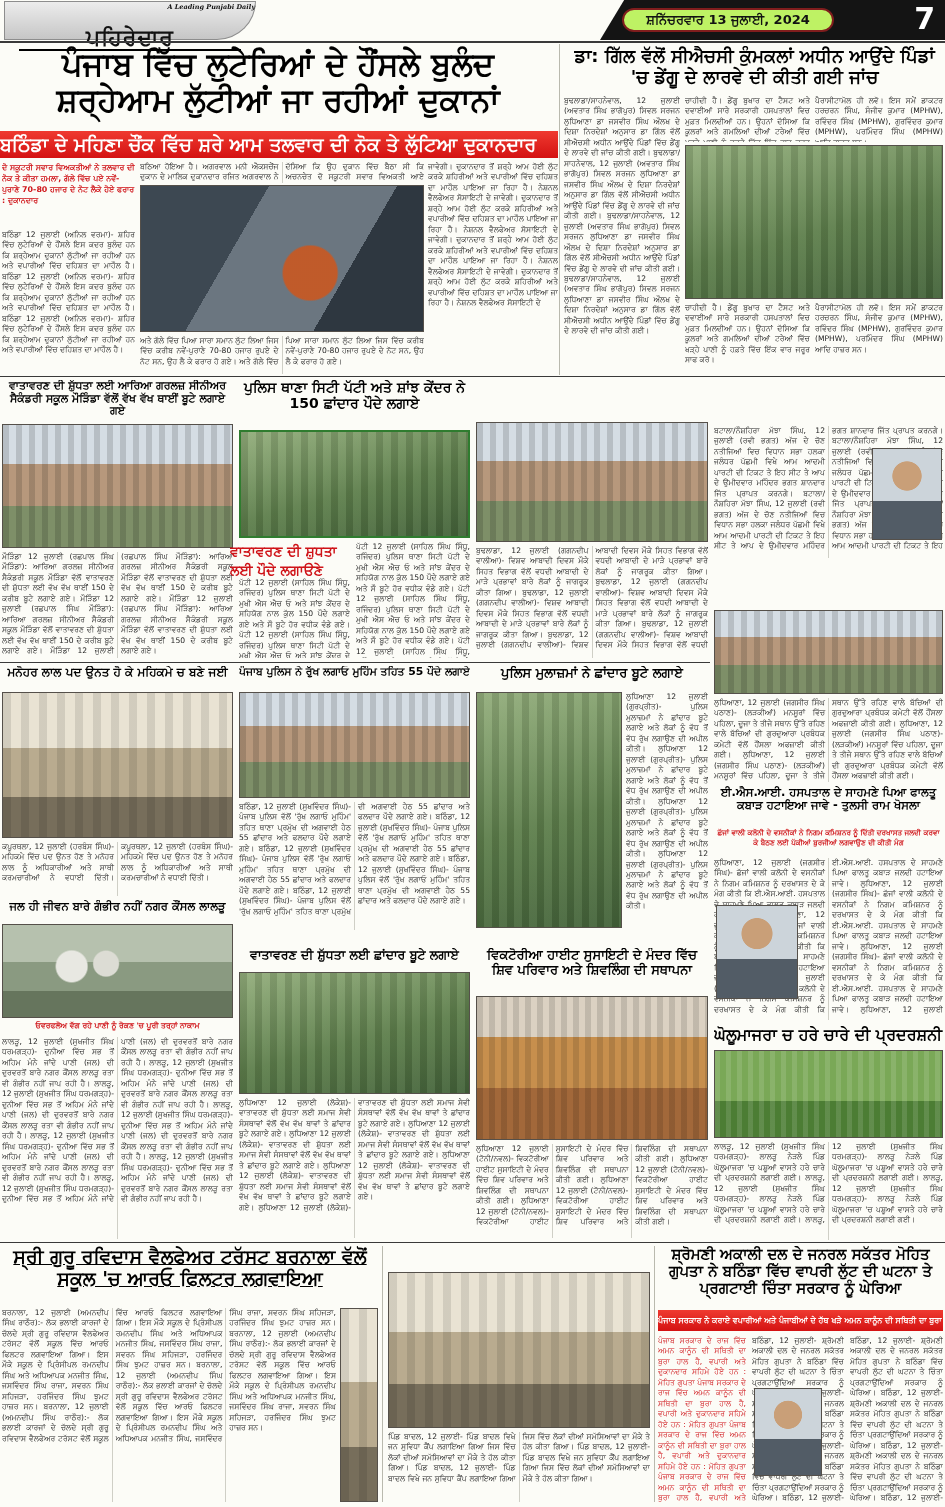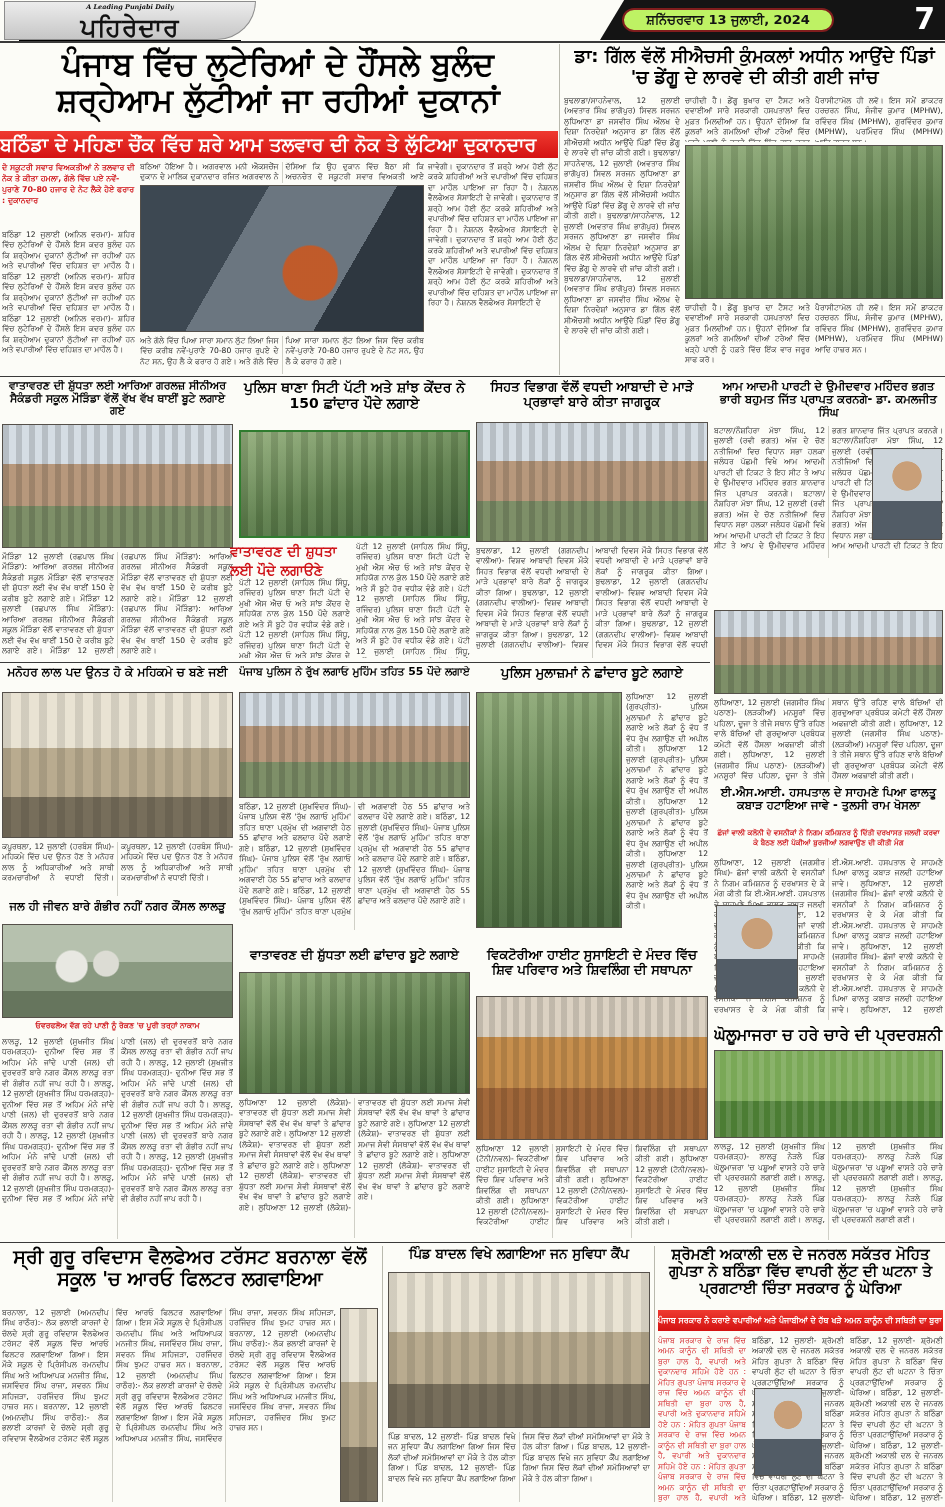--- a/index.html
+++ b/index.html
@@ -36,22 +36,22 @@
   .mast-logo{background:linear-gradient(#ececec,#c6c6c6);border:1px solid #8d8d8d;border-radius:0 0 46px 0;}
   .blackbar{background:#141414;clip-path:polygon(7% 0,100% 0,100% 100%,0 100%);}
   .datepill{background:#bef264;border:2px solid #7f1d1d;border-radius:13px;display:flex;align-items:center;justify-content:center;}
 </style>
 </head>
 <body>
 
 <div class="page">
 
   <div class="abs mast-logo" style="left:4px;top:1px;width:252px;height:39px;">
-    <div style="font-family:'DejaVu Serif',serif;font-size:6.5px;font-style:italic;font-weight:bold;text-align:center;margin-top:1px;">A Leading Punjabi Daily</div>
-    <div style="font-size:25px;font-weight:bold;text-align:center;line-height:1;letter-spacing:1px;border-bottom:2px solid #000;margin:4px 14px;">ਪਹਿਰੇਦਾਰ</div>
+    <div style="font-family:'DejaVu Serif',serif;font-size:6.5px;font-style:italic;font-weight:bold;text-align:right;margin-top:1px;">A Leading Punjabi Daily</div>
+    <div style="font-size:22px;font-weight:bold;text-align:center;line-height:1;letter-spacing:1px;border-bottom:2px solid #000;margin:16px 14px;">ਪਹਿਰੇਦਾਰ</div>
   </div>
   <div class="abs blackbar" style="left:600px;top:0;width:345px;height:40px;"></div>
   <div class="abs datepill" style="left:622px;top:8px;width:212px;height:24px;font-size:13px;font-weight:bold;">ਸ਼ਨਿੱਚਰਵਾਰ 13 ਜੁਲਾਈ, 2024</div>
   <div class="abs" style="right:10px;top:1px;font-size:30px;font-weight:bold;color:#fff;">7</div>
   <div class="abs hline" style="left:0;top:41px;width:945px;height:2px;"></div>
 
   <div class="abs hl" style="left:0;top:46px;width:556px;height:84px;font-size:32px;">ਪੰਜਾਬ ਵਿੱਚ ਲੁਟੇਰਿਆਂ ਦੇ ਹੌਂਸਲੇ ਬੁਲੰਦ ਸ਼ਰ੍ਹੇਆਮ ਲੁੱਟੀਆਂ ਜਾ ਰਹੀਆਂ ਦੁਕਾਨਾਂ</div>
   <div class="abs banner" style="left:0;top:131px;width:558px;height:27px;font-size:19px;line-height:27px;">ਬਠਿੰਡਾ ਦੇ ਮਹਿਣਾ ਚੌਂਕ ਵਿੱਚ ਸ਼ਰੇ ਆਮ ਤਲਵਾਰ ਦੀ ਨੋਕ ਤੇ ਲੁੱਟਿਆ ਦੁਕਾਨਦਾਰ</div>
   <div class="abs vline" style="left:559px;top:44px;height:331px;"></div>
 
@@ -75,25 +75,23 @@
   <div class="abs hl" style="left:2px;top:380px;width:231px;height:42px;font-size:11px;">ਵਾਤਾਵਰਣ ਦੀ ਸ਼ੁੱਧਤਾ ਲਈ ਆਰਿਆ ਗਰਲਜ਼ ਸੀਨੀਅਰ ਸੈਕੰਡਰੀ ਸਕੂਲ ਮੌੜਿੰਡਾ ਵੱਲੋਂ ਵੱਖ ਵੱਖ ਥਾਈਂ ਬੂਟੇ ਲਗਾਏ ਗਏ</div>
   <div class="abs ph ph-crowd" style="left:2px;top:424px;width:231px;height:124px;"></div>
   <div class="abs body c2" style="left:2px;top:552px;width:231px;height:106px;">ਮੌੜਿੰਡਾ 12 ਜੁਲਾਈ (ਰਛਪਾਲ ਸਿੰਘ ਮੌੜਿੰਡਾ): ਆਰਿਆ ਗਰਲਜ਼ ਸੀਨੀਅਰ ਸੈਕੰਡਰੀ ਸਕੂਲ ਮੌੜਿੰਡਾ ਵੱਲੋਂ ਵਾਤਾਵਰਣ ਦੀ ਸ਼ੁੱਧਤਾ ਲਈ ਵੱਖ ਵੱਖ ਥਾਈਂ 150 ਦੇ ਕਰੀਬ ਬੂਟੇ ਲਗਾਏ ਗਏ। ਮੌੜਿੰਡਾ 12 ਜੁਲਾਈ (ਰਛਪਾਲ ਸਿੰਘ ਮੌੜਿੰਡਾ): ਆਰਿਆ ਗਰਲਜ਼ ਸੀਨੀਅਰ ਸੈਕੰਡਰੀ ਸਕੂਲ ਮੌੜਿੰਡਾ ਵੱਲੋਂ ਵਾਤਾਵਰਣ ਦੀ ਸ਼ੁੱਧਤਾ ਲਈ ਵੱਖ ਵੱਖ ਥਾਈਂ 150 ਦੇ ਕਰੀਬ ਬੂਟੇ ਲਗਾਏ ਗਏ। ਮੌੜਿੰਡਾ 12 ਜੁਲਾਈ (ਰਛਪਾਲ ਸਿੰਘ ਮੌੜਿੰਡਾ): ਆਰਿਆ ਗਰਲਜ਼ ਸੀਨੀਅਰ ਸੈਕੰਡਰੀ ਸਕੂਲ ਮੌੜਿੰਡਾ ਵੱਲੋਂ ਵਾਤਾਵਰਣ ਦੀ ਸ਼ੁੱਧਤਾ ਲਈ ਵੱਖ ਵੱਖ ਥਾਈਂ 150 ਦੇ ਕਰੀਬ ਬੂਟੇ ਲਗਾਏ ਗਏ। ਮੌੜਿੰਡਾ 12 ਜੁਲਾਈ (ਰਛਪਾਲ ਸਿੰਘ ਮੌੜਿੰਡਾ): ਆਰਿਆ ਗਰਲਜ਼ ਸੀਨੀਅਰ ਸੈਕੰਡਰੀ ਸਕੂਲ ਮੌੜਿੰਡਾ ਵੱਲੋਂ ਵਾਤਾਵਰਣ ਦੀ ਸ਼ੁੱਧਤਾ ਲਈ ਵੱਖ ਵੱਖ ਥਾਈਂ 150 ਦੇ ਕਰੀਬ ਬੂਟੇ ਲਗਾਏ ਗਏ।</div>
 
   <div class="abs hl" style="left:239px;top:380px;width:231px;height:46px;font-size:14px;">ਪੁਲਿਸ ਥਾਣਾ ਸਿਟੀ ਪੱਟੀ ਅਤੇ ਸ਼ਾਂਝ ਕੇਂਦਰ ਨੇ 150 ਛਾਂਦਾਰ ਪੌਦੇ ਲਗਾਏ</div>
   <div class="abs ph ph-green" style="left:239px;top:430px;width:231px;height:108px;border:2px solid #2f7c2f;"></div>
   <div class="abs body redtxt" style="left:230px;top:542px;width:111px;height:34px;font-size:14px;text-align:left;">ਵਾਤਾਵਰਣ ਦੀ ਸ਼ੁਧਤਾ ਲਈ ਪੌਦੇ ਲਗਾਉਣੇ ਜਰੂਰੀ : ਐਸ ਐਚ ਓ</div>
   <div class="abs body" style="left:239px;top:578px;width:111px;height:80px;">ਪੱਟੀ 12 ਜੁਲਾਈ (ਸਾਹਿਲ ਸਿੰਘ ਸਿੰਧੂ, ਰਜਿੰਦਰ) ਪੁਲਿਸ ਥਾਣਾ ਸਿਟੀ ਪੱਟੀ ਦੇ ਮੁਖੀ ਐਸ ਐਚ ਓ ਅਤੇ ਸਾਂਝ ਕੇਂਦਰ ਦੇ ਸਹਿਯੋਗ ਨਾਲ ਕੁੱਲ 150 ਪੌਦੇ ਲਗਾਏ ਗਏ ਅਤੇ ਸੌ ਬੂਟੇ ਹੋਰ ਵਧੀਕ ਵੰਡੇ ਗਏ। ਪੱਟੀ 12 ਜੁਲਾਈ (ਸਾਹਿਲ ਸਿੰਘ ਸਿੰਧੂ, ਰਜਿੰਦਰ) ਪੁਲਿਸ ਥਾਣਾ ਸਿਟੀ ਪੱਟੀ ਦੇ ਮੁਖੀ ਐਸ ਐਚ ਓ ਅਤੇ ਸਾਂਝ ਕੇਂਦਰ ਦੇ ਸਹਿਯੋਗ ਨਾਲ ਕੁੱਲ 150 ਪੌਦੇ ਲਗਾਏ ਗਏ ਅਤੇ ਸੌ ਬੂਟੇ ਹੋਰ ਵਧੀਕ ਵੰਡੇ ਗਏ।</div>
   <div class="abs body" style="left:356px;top:542px;width:114px;height:116px;">ਪੱਟੀ 12 ਜੁਲਾਈ (ਸਾਹਿਲ ਸਿੰਘ ਸਿੰਧੂ, ਰਜਿੰਦਰ) ਪੁਲਿਸ ਥਾਣਾ ਸਿਟੀ ਪੱਟੀ ਦੇ ਮੁਖੀ ਐਸ ਐਚ ਓ ਅਤੇ ਸਾਂਝ ਕੇਂਦਰ ਦੇ ਸਹਿਯੋਗ ਨਾਲ ਕੁੱਲ 150 ਪੌਦੇ ਲਗਾਏ ਗਏ ਅਤੇ ਸੌ ਬੂਟੇ ਹੋਰ ਵਧੀਕ ਵੰਡੇ ਗਏ। ਪੱਟੀ 12 ਜੁਲਾਈ (ਸਾਹਿਲ ਸਿੰਘ ਸਿੰਧੂ, ਰਜਿੰਦਰ) ਪੁਲਿਸ ਥਾਣਾ ਸਿਟੀ ਪੱਟੀ ਦੇ ਮੁਖੀ ਐਸ ਐਚ ਓ ਅਤੇ ਸਾਂਝ ਕੇਂਦਰ ਦੇ ਸਹਿਯੋਗ ਨਾਲ ਕੁੱਲ 150 ਪੌਦੇ ਲਗਾਏ ਗਏ ਅਤੇ ਸੌ ਬੂਟੇ ਹੋਰ ਵਧੀਕ ਵੰਡੇ ਗਏ। ਪੱਟੀ 12 ਜੁਲਾਈ (ਸਾਹਿਲ ਸਿੰਘ ਸਿੰਧੂ, ਰਜਿੰਦਰ) ਪੁਲਿਸ ਥਾਣਾ ਸਿਟੀ ਪੱਟੀ ਦੇ ਮੁਖੀ ਐਸ ਐਚ ਓ ਅਤੇ ਸਾਂਝ ਕੇਂਦਰ ਦੇ ਸਹਿਯੋਗ ਨਾਲ ਕੁੱਲ 150 ਪੌਦੇ ਲਗਾਏ ਗਏ ਅਤੇ ਸੌ ਬੂਟੇ ਹੋਰ ਵਧੀਕ ਵੰਡੇ ਗਏ।</div>
 
-  <div class="abs hl" style="left:476px;top:380px;width:232px;height:40px;font-size:13px;">ਸਿਹਤ ਵਿਭਾਗ ਵੱਲੋਂ ਵਧਦੀ ਆਬਾਦੀ ਦੇ ਮਾੜੇ ਪ੍ਰਭਾਵਾਂ ਬਾਰੇ ਕੀਤਾ ਜਾਗਰੂਕ</div>
   <div class="abs ph ph-crowd" style="left:476px;top:422px;width:232px;height:120px;"></div>
   <div class="abs body c2" style="left:476px;top:546px;width:232px;height:112px;">ਬੁਢਲਾਡਾ, 12 ਜੁਲਾਈ (ਗਗਨਦੀਪ ਵਾਲੀਆ)- ਵਿਸ਼ਵ ਆਬਾਦੀ ਦਿਵਸ ਮੌਕੇ ਸਿਹਤ ਵਿਭਾਗ ਵੱਲੋਂ ਵਧਦੀ ਆਬਾਦੀ ਦੇ ਮਾੜੇ ਪ੍ਰਭਾਵਾਂ ਬਾਰੇ ਲੋਕਾਂ ਨੂੰ ਜਾਗਰੂਕ ਕੀਤਾ ਗਿਆ। ਬੁਢਲਾਡਾ, 12 ਜੁਲਾਈ (ਗਗਨਦੀਪ ਵਾਲੀਆ)- ਵਿਸ਼ਵ ਆਬਾਦੀ ਦਿਵਸ ਮੌਕੇ ਸਿਹਤ ਵਿਭਾਗ ਵੱਲੋਂ ਵਧਦੀ ਆਬਾਦੀ ਦੇ ਮਾੜੇ ਪ੍ਰਭਾਵਾਂ ਬਾਰੇ ਲੋਕਾਂ ਨੂੰ ਜਾਗਰੂਕ ਕੀਤਾ ਗਿਆ। ਬੁਢਲਾਡਾ, 12 ਜੁਲਾਈ (ਗਗਨਦੀਪ ਵਾਲੀਆ)- ਵਿਸ਼ਵ ਆਬਾਦੀ ਦਿਵਸ ਮੌਕੇ ਸਿਹਤ ਵਿਭਾਗ ਵੱਲੋਂ ਵਧਦੀ ਆਬਾਦੀ ਦੇ ਮਾੜੇ ਪ੍ਰਭਾਵਾਂ ਬਾਰੇ ਲੋਕਾਂ ਨੂੰ ਜਾਗਰੂਕ ਕੀਤਾ ਗਿਆ। ਬੁਢਲਾਡਾ, 12 ਜੁਲਾਈ (ਗਗਨਦੀਪ ਵਾਲੀਆ)- ਵਿਸ਼ਵ ਆਬਾਦੀ ਦਿਵਸ ਮੌਕੇ ਸਿਹਤ ਵਿਭਾਗ ਵੱਲੋਂ ਵਧਦੀ ਆਬਾਦੀ ਦੇ ਮਾੜੇ ਪ੍ਰਭਾਵਾਂ ਬਾਰੇ ਲੋਕਾਂ ਨੂੰ ਜਾਗਰੂਕ ਕੀਤਾ ਗਿਆ। ਬੁਢਲਾਡਾ, 12 ਜੁਲਾਈ (ਗਗਨਦੀਪ ਵਾਲੀਆ)- ਵਿਸ਼ਵ ਆਬਾਦੀ ਦਿਵਸ ਮੌਕੇ ਸਿਹਤ ਵਿਭਾਗ ਵੱਲੋਂ ਵਧਦੀ ਆਬਾਦੀ ਦੇ ਮਾੜੇ ਪ੍ਰਭਾਵਾਂ ਬਾਰੇ ਲੋਕਾਂ ਨੂੰ ਜਾਗਰੂਕ ਕੀਤਾ ਗਿਆ।</div>
 
-  <div class="abs hl" style="left:714px;top:380px;width:229px;height:42px;font-size:11.5px;">ਆਮ ਆਦਮੀ ਪਾਰਟੀ ਦੇ ਉਮੀਦਵਾਰ ਮਹਿੰਦਰ ਭਗਤ ਭਾਰੀ ਬਹੁਮਤ ਜਿੱਤ ਪ੍ਰਾਪਤ ਕਰਨਗੇ- ਡਾ. ਕਮਲਜੀਤ ਸਿੰਘ</div>
   <div class="abs body c2" style="left:714px;top:426px;width:229px;height:132px;">ਬਟਾਲਾ/ਨੌਸ਼ਹਿਰਾ ਮੱਝਾ ਸਿੰਘ, 12 ਜੁਲਾਈ (ਰਵੀ ਭਗਤ) ਅੱਜ ਦੇ ਚੋਣ ਨਤੀਜਿਆਂ ਵਿਚ ਵਿਧਾਨ ਸਭਾ ਹਲਕਾ ਜਲੰਧਰ ਪੱਛਮੀ ਵਿਖੇ ਆਮ ਆਦਮੀ ਪਾਰਟੀ ਦੀ ਟਿਕਟ ਤੇ ਇਹ ਸੀਟ ਤੇ ਆਪ ਦੇ ਉਮੀਦਵਾਰ ਮਹਿੰਦਰ ਭਗਤ ਸ਼ਾਨਦਾਰ ਜਿੱਤ ਪ੍ਰਾਪਤ ਕਰਨਗੇ। ਬਟਾਲਾ/ਨੌਸ਼ਹਿਰਾ ਮੱਝਾ ਸਿੰਘ, 12 ਜੁਲਾਈ (ਰਵੀ ਭਗਤ) ਅੱਜ ਦੇ ਚੋਣ ਨਤੀਜਿਆਂ ਵਿਚ ਵਿਧਾਨ ਸਭਾ ਹਲਕਾ ਜਲੰਧਰ ਪੱਛਮੀ ਵਿਖੇ ਆਮ ਆਦਮੀ ਪਾਰਟੀ ਦੀ ਟਿਕਟ ਤੇ ਇਹ ਸੀਟ ਤੇ ਆਪ ਦੇ ਉਮੀਦਵਾਰ ਮਹਿੰਦਰ ਭਗਤ ਸ਼ਾਨਦਾਰ ਜਿੱਤ ਪ੍ਰਾਪਤ ਕਰਨਗੇ। ਬਟਾਲਾ/ਨੌਸ਼ਹਿਰਾ ਮੱਝਾ ਸਿੰਘ, 12 ਜੁਲਾਈ (ਰਵੀ ਭਗਤ) ਅੱਜ ਦੇ ਚੋਣ ਨਤੀਜਿਆਂ ਵਿਚ ਵਿਧਾਨ ਸਭਾ ਹਲਕਾ ਜਲੰਧਰ ਪੱਛਮੀ ਵਿਖੇ ਆਮ ਆਦਮੀ ਪਾਰਟੀ ਦੀ ਟਿਕਟ ਤੇ ਇਹ ਸੀਟ ਤੇ ਆਪ ਦੇ ਉਮੀਦਵਾਰ ਮਹਿੰਦਰ ਭਗਤ ਸ਼ਾਨਦਾਰ ਜਿੱਤ ਪ੍ਰਾਪਤ ਕਰਨਗੇ। ਬਟਾਲਾ/ਨੌਸ਼ਹਿਰਾ ਮੱਝਾ ਸਿੰਘ, 12 ਜੁਲਾਈ (ਰਵੀ ਭਗਤ) ਅੱਜ ਦੇ ਚੋਣ ਨਤੀਜਿਆਂ ਵਿਚ ਵਿਧਾਨ ਸਭਾ ਹਲਕਾ ਜਲੰਧਰ ਪੱਛਮੀ ਵਿਖੇ ਆਮ ਆਦਮੀ ਪਾਰਟੀ ਦੀ ਟਿਕਟ ਤੇ ਇਹ ਸੀਟ ਤੇ ਆਪ ਦੇ ਉਮੀਦਵਾਰ ਮਹਿੰਦਰ ਭਗਤ ਸ਼ਾਨਦਾਰ ਜਿੱਤ ਪ੍ਰਾਪਤ ਕਰਨਗੇ।</div>
   <div class="abs ph ph-port" style="left:872px;top:448px;width:70px;height:92px;"></div>
 
   <div class="abs ph ph-crowd" style="left:714px;top:610px;width:229px;height:84px;"></div>
   <div class="abs body c2" style="left:714px;top:698px;width:229px;height:84px;">ਲੁਧਿਆਣਾ, 12 ਜੁਲਾਈ (ਜਗਸੀਰ ਸਿੰਘ ਪਠਾਣ)- (ਲੜਕੀਆਂ) ਮਨਸੂਰਾਂ ਵਿੱਚ ਪਹਿਲਾ, ਦੂਜਾ ਤੇ ਤੀਜੇ ਸਥਾਨ ਉੱਤੇ ਰਹਿਣ ਵਾਲੇ ਬੱਚਿਆਂ ਦੀ ਗੁਰਦੁਆਰਾ ਪ੍ਰਬੰਧਕ ਕਮੇਟੀ ਵੱਲੋਂ ਹੌਂਸਲਾ ਅਫਜ਼ਾਈ ਕੀਤੀ ਗਈ। ਲੁਧਿਆਣਾ, 12 ਜੁਲਾਈ (ਜਗਸੀਰ ਸਿੰਘ ਪਠਾਣ)- (ਲੜਕੀਆਂ) ਮਨਸੂਰਾਂ ਵਿੱਚ ਪਹਿਲਾ, ਦੂਜਾ ਤੇ ਤੀਜੇ ਸਥਾਨ ਉੱਤੇ ਰਹਿਣ ਵਾਲੇ ਬੱਚਿਆਂ ਦੀ ਗੁਰਦੁਆਰਾ ਪ੍ਰਬੰਧਕ ਕਮੇਟੀ ਵੱਲੋਂ ਹੌਂਸਲਾ ਅਫਜ਼ਾਈ ਕੀਤੀ ਗਈ। ਲੁਧਿਆਣਾ, 12 ਜੁਲਾਈ (ਜਗਸੀਰ ਸਿੰਘ ਪਠਾਣ)- (ਲੜਕੀਆਂ) ਮਨਸੂਰਾਂ ਵਿੱਚ ਪਹਿਲਾ, ਦੂਜਾ ਤੇ ਤੀਜੇ ਸਥਾਨ ਉੱਤੇ ਰਹਿਣ ਵਾਲੇ ਬੱਚਿਆਂ ਦੀ ਗੁਰਦੁਆਰਾ ਪ੍ਰਬੰਧਕ ਕਮੇਟੀ ਵੱਲੋਂ ਹੌਂਸਲਾ ਅਫਜ਼ਾਈ ਕੀਤੀ ਗਈ।</div>
 
   <div class="abs hline" style="left:0;top:662px;width:710px;"></div>
 
   <div class="abs hl" style="left:2px;top:666px;width:231px;height:24px;font-size:12px;white-space:nowrap;">ਮਨੋਹਰ ਲਾਲ ਪਦ ਉਨਤ ਹੋ ਕੇ ਮਹਿਕਮੇ ਚ ਬਣੇ ਜਈ</div>
   <div class="abs ph ph-indoor" style="left:2px;top:692px;width:231px;height:146px;"></div>
@@ -124,26 +122,25 @@
   <div class="abs hl" style="left:239px;top:948px;width:231px;height:22px;font-size:12.5px;white-space:nowrap;">ਵਾਤਾਵਰਣ ਦੀ ਸ਼ੁੱਧਤਾ ਲਈ ਛਾਂਦਾਰ ਬੂਟੇ ਲਗਾਏ</div>
   <div class="abs ph ph-green" style="left:239px;top:972px;width:231px;height:122px;"></div>
   <div class="abs body c2" style="left:239px;top:1098px;width:231px;height:140px;">ਲੁਧਿਆਣਾ 12 ਜੁਲਾਈ (ਲੋਕੇਸ਼)- ਵਾਤਾਵਰਣ ਦੀ ਸ਼ੁੱਧਤਾ ਲਈ ਸਮਾਜ ਸੇਵੀ ਸੰਸਥਾਵਾਂ ਵੱਲੋਂ ਵੱਖ ਵੱਖ ਥਾਵਾਂ ਤੇ ਛਾਂਦਾਰ ਬੂਟੇ ਲਗਾਏ ਗਏ। ਲੁਧਿਆਣਾ 12 ਜੁਲਾਈ (ਲੋਕੇਸ਼)- ਵਾਤਾਵਰਣ ਦੀ ਸ਼ੁੱਧਤਾ ਲਈ ਸਮਾਜ ਸੇਵੀ ਸੰਸਥਾਵਾਂ ਵੱਲੋਂ ਵੱਖ ਵੱਖ ਥਾਵਾਂ ਤੇ ਛਾਂਦਾਰ ਬੂਟੇ ਲਗਾਏ ਗਏ। ਲੁਧਿਆਣਾ 12 ਜੁਲਾਈ (ਲੋਕੇਸ਼)- ਵਾਤਾਵਰਣ ਦੀ ਸ਼ੁੱਧਤਾ ਲਈ ਸਮਾਜ ਸੇਵੀ ਸੰਸਥਾਵਾਂ ਵੱਲੋਂ ਵੱਖ ਵੱਖ ਥਾਵਾਂ ਤੇ ਛਾਂਦਾਰ ਬੂਟੇ ਲਗਾਏ ਗਏ। ਲੁਧਿਆਣਾ 12 ਜੁਲਾਈ (ਲੋਕੇਸ਼)- ਵਾਤਾਵਰਣ ਦੀ ਸ਼ੁੱਧਤਾ ਲਈ ਸਮਾਜ ਸੇਵੀ ਸੰਸਥਾਵਾਂ ਵੱਲੋਂ ਵੱਖ ਵੱਖ ਥਾਵਾਂ ਤੇ ਛਾਂਦਾਰ ਬੂਟੇ ਲਗਾਏ ਗਏ। ਲੁਧਿਆਣਾ 12 ਜੁਲਾਈ (ਲੋਕੇਸ਼)- ਵਾਤਾਵਰਣ ਦੀ ਸ਼ੁੱਧਤਾ ਲਈ ਸਮਾਜ ਸੇਵੀ ਸੰਸਥਾਵਾਂ ਵੱਲੋਂ ਵੱਖ ਵੱਖ ਥਾਵਾਂ ਤੇ ਛਾਂਦਾਰ ਬੂਟੇ ਲਗਾਏ ਗਏ। ਲੁਧਿਆਣਾ 12 ਜੁਲਾਈ (ਲੋਕੇਸ਼)- ਵਾਤਾਵਰਣ ਦੀ ਸ਼ੁੱਧਤਾ ਲਈ ਸਮਾਜ ਸੇਵੀ ਸੰਸਥਾਵਾਂ ਵੱਲੋਂ ਵੱਖ ਵੱਖ ਥਾਵਾਂ ਤੇ ਛਾਂਦਾਰ ਬੂਟੇ ਲਗਾਏ ਗਏ।</div>
 
   <div class="abs hl" style="left:476px;top:948px;width:232px;height:46px;font-size:13px;">ਵਿਕਟੋਰੀਆ ਹਾਈਟ ਸੁਸਾਇਟੀ ਦੇ ਮੰਦਰ ਵਿੱਚ ਸ਼ਿਵ ਪਰਿਵਾਰ ਅਤੇ ਸ਼ਿਵਲਿੰਗ ਦੀ ਸਥਾਪਨਾ</div>
   <div class="abs ph ph-cerem" style="left:476px;top:996px;width:232px;height:144px;"></div>
   <div class="abs body c3" style="left:476px;top:1144px;width:232px;height:94px;">ਲੁਧਿਆਣਾ 12 ਜੁਲਾਈ (ਟੋਨੀ/ਨਵਲ)- ਵਿਕਟੋਰੀਆ ਹਾਈਟ ਸੁਸਾਇਟੀ ਦੇ ਮੰਦਰ ਵਿੱਚ ਸ਼ਿਵ ਪਰਿਵਾਰ ਅਤੇ ਸ਼ਿਵਲਿੰਗ ਦੀ ਸਥਾਪਨਾ ਕੀਤੀ ਗਈ। ਲੁਧਿਆਣਾ 12 ਜੁਲਾਈ (ਟੋਨੀ/ਨਵਲ)- ਵਿਕਟੋਰੀਆ ਹਾਈਟ ਸੁਸਾਇਟੀ ਦੇ ਮੰਦਰ ਵਿੱਚ ਸ਼ਿਵ ਪਰਿਵਾਰ ਅਤੇ ਸ਼ਿਵਲਿੰਗ ਦੀ ਸਥਾਪਨਾ ਕੀਤੀ ਗਈ। ਲੁਧਿਆਣਾ 12 ਜੁਲਾਈ (ਟੋਨੀ/ਨਵਲ)- ਵਿਕਟੋਰੀਆ ਹਾਈਟ ਸੁਸਾਇਟੀ ਦੇ ਮੰਦਰ ਵਿੱਚ ਸ਼ਿਵ ਪਰਿਵਾਰ ਅਤੇ ਸ਼ਿਵਲਿੰਗ ਦੀ ਸਥਾਪਨਾ ਕੀਤੀ ਗਈ। ਲੁਧਿਆਣਾ 12 ਜੁਲਾਈ (ਟੋਨੀ/ਨਵਲ)- ਵਿਕਟੋਰੀਆ ਹਾਈਟ ਸੁਸਾਇਟੀ ਦੇ ਮੰਦਰ ਵਿੱਚ ਸ਼ਿਵ ਪਰਿਵਾਰ ਅਤੇ ਸ਼ਿਵਲਿੰਗ ਦੀ ਸਥਾਪਨਾ ਕੀਤੀ ਗਈ।</div>
 
   <div class="abs hline" style="left:0;top:1242px;width:945px;"></div>
 
-  <div class="abs hl" style="left:2px;top:1246px;width:376px;height:56px;font-size:19px;">ਸ੍ਰੀ ਗੁਰੂ ਰਵਿਦਾਸ ਵੈਲਫੇਅਰ ਟਰੱਸਟ ਬਰਨਾਲਾ ਵੱਲੋਂ ਸਕੂਲ 'ਚ ਆਰਓ ਫਿਲਟਰ ਲਗਵਾਇਆ</div>
+  <div class="abs hl" style="left:2px;top:1246px;width:376px;height:56px;font-size:19px;text-decoration:underline;">ਸ੍ਰੀ ਗੁਰੂ ਰਵਿਦਾਸ ਵੈਲਫੇਅਰ ਟਰੱਸਟ ਬਰਨਾਲਾ ਵੱਲੋਂ ਸਕੂਲ 'ਚ ਆਰਓ ਫਿਲਟਰ ਲਗਵਾਇਆ</div>
   <div class="abs body c3" style="left:2px;top:1308px;width:334px;height:194px;">ਬਰਨਾਲਾ, 12 ਜੁਲਾਈ (ਅਮਨਦੀਪ ਸਿੰਘ ਰਾਠੌਰ):- ਲੋਕ ਭਲਾਈ ਕਾਰਜਾਂ ਦੇ ਚੱਲਦੇ ਸ੍ਰੀ ਗੁਰੂ ਰਵਿਦਾਸ ਵੈਲਫੇਅਰ ਟਰੱਸਟ ਵੱਲੋਂ ਸਕੂਲ ਵਿੱਚ ਆਰਓ ਫਿਲਟਰ ਲਗਵਾਇਆ ਗਿਆ। ਇਸ ਮੌਕੇ ਸਕੂਲ ਦੇ ਪ੍ਰਿੰਸੀਪਲ ਰਮਨਦੀਪ ਸਿੰਘ ਅਤੇ ਅਧਿਆਪਕ ਮਨਜੀਤ ਸਿੰਘ, ਜਸਵਿੰਦਰ ਸਿੰਘ ਰਾਜਾ, ਸਵਰਨ ਸਿੰਘ ਸਹਿਜੜਾ, ਹਰਜਿੰਦਰ ਸਿੰਘ ਝੁਮਟ ਹਾਜ਼ਰ ਸਨ। ਬਰਨਾਲਾ, 12 ਜੁਲਾਈ (ਅਮਨਦੀਪ ਸਿੰਘ ਰਾਠੌਰ):- ਲੋਕ ਭਲਾਈ ਕਾਰਜਾਂ ਦੇ ਚੱਲਦੇ ਸ੍ਰੀ ਗੁਰੂ ਰਵਿਦਾਸ ਵੈਲਫੇਅਰ ਟਰੱਸਟ ਵੱਲੋਂ ਸਕੂਲ ਵਿੱਚ ਆਰਓ ਫਿਲਟਰ ਲਗਵਾਇਆ ਗਿਆ। ਇਸ ਮੌਕੇ ਸਕੂਲ ਦੇ ਪ੍ਰਿੰਸੀਪਲ ਰਮਨਦੀਪ ਸਿੰਘ ਅਤੇ ਅਧਿਆਪਕ ਮਨਜੀਤ ਸਿੰਘ, ਜਸਵਿੰਦਰ ਸਿੰਘ ਰਾਜਾ, ਸਵਰਨ ਸਿੰਘ ਸਹਿਜੜਾ, ਹਰਜਿੰਦਰ ਸਿੰਘ ਝੁਮਟ ਹਾਜ਼ਰ ਸਨ। ਬਰਨਾਲਾ, 12 ਜੁਲਾਈ (ਅਮਨਦੀਪ ਸਿੰਘ ਰਾਠੌਰ):- ਲੋਕ ਭਲਾਈ ਕਾਰਜਾਂ ਦੇ ਚੱਲਦੇ ਸ੍ਰੀ ਗੁਰੂ ਰਵਿਦਾਸ ਵੈਲਫੇਅਰ ਟਰੱਸਟ ਵੱਲੋਂ ਸਕੂਲ ਵਿੱਚ ਆਰਓ ਫਿਲਟਰ ਲਗਵਾਇਆ ਗਿਆ। ਇਸ ਮੌਕੇ ਸਕੂਲ ਦੇ ਪ੍ਰਿੰਸੀਪਲ ਰਮਨਦੀਪ ਸਿੰਘ ਅਤੇ ਅਧਿਆਪਕ ਮਨਜੀਤ ਸਿੰਘ, ਜਸਵਿੰਦਰ ਸਿੰਘ ਰਾਜਾ, ਸਵਰਨ ਸਿੰਘ ਸਹਿਜੜਾ, ਹਰਜਿੰਦਰ ਸਿੰਘ ਝੁਮਟ ਹਾਜ਼ਰ ਸਨ। ਬਰਨਾਲਾ, 12 ਜੁਲਾਈ (ਅਮਨਦੀਪ ਸਿੰਘ ਰਾਠੌਰ):- ਲੋਕ ਭਲਾਈ ਕਾਰਜਾਂ ਦੇ ਚੱਲਦੇ ਸ੍ਰੀ ਗੁਰੂ ਰਵਿਦਾਸ ਵੈਲਫੇਅਰ ਟਰੱਸਟ ਵੱਲੋਂ ਸਕੂਲ ਵਿੱਚ ਆਰਓ ਫਿਲਟਰ ਲਗਵਾਇਆ ਗਿਆ। ਇਸ ਮੌਕੇ ਸਕੂਲ ਦੇ ਪ੍ਰਿੰਸੀਪਲ ਰਮਨਦੀਪ ਸਿੰਘ ਅਤੇ ਅਧਿਆਪਕ ਮਨਜੀਤ ਸਿੰਘ, ਜਸਵਿੰਦਰ ਸਿੰਘ ਰਾਜਾ, ਸਵਰਨ ਸਿੰਘ ਸਹਿਜੜਾ, ਹਰਜਿੰਦਰ ਸਿੰਘ ਝੁਮਟ ਹਾਜ਼ਰ ਸਨ।</div>
   <div class="abs ph ph-indoor" style="left:340px;top:1308px;width:38px;height:194px;"></div>
   <div class="abs vline" style="left:382px;top:1246px;height:256px;"></div>
 
-  <div class="abs hl" style="left:388px;top:1246px;width:262px;height:24px;font-size:13.5px;white-space:nowrap;">ਪਿੰਡ ਬਾਦਲ ਵਿਖੇ ਲਗਾਇਆ ਜਨ ਸੁਵਿਧਾ ਕੈਂਪ</div>
   <div class="abs ph ph-indoor" style="left:388px;top:1272px;width:262px;height:156px;"></div>
   <div class="abs body c2" style="left:388px;top:1432px;width:262px;height:70px;">ਪਿੰਡ ਬਾਦਲ, 12 ਜੁਲਾਈ- ਪਿੰਡ ਬਾਦਲ ਵਿਖੇ ਜਨ ਸੁਵਿਧਾ ਕੈਂਪ ਲਗਾਇਆ ਗਿਆ ਜਿਸ ਵਿੱਚ ਲੋਕਾਂ ਦੀਆਂ ਸਮੱਸਿਆਵਾਂ ਦਾ ਮੌਕੇ ਤੇ ਹੱਲ ਕੀਤਾ ਗਿਆ। ਪਿੰਡ ਬਾਦਲ, 12 ਜੁਲਾਈ- ਪਿੰਡ ਬਾਦਲ ਵਿਖੇ ਜਨ ਸੁਵਿਧਾ ਕੈਂਪ ਲਗਾਇਆ ਗਿਆ ਜਿਸ ਵਿੱਚ ਲੋਕਾਂ ਦੀਆਂ ਸਮੱਸਿਆਵਾਂ ਦਾ ਮੌਕੇ ਤੇ ਹੱਲ ਕੀਤਾ ਗਿਆ। ਪਿੰਡ ਬਾਦਲ, 12 ਜੁਲਾਈ- ਪਿੰਡ ਬਾਦਲ ਵਿਖੇ ਜਨ ਸੁਵਿਧਾ ਕੈਂਪ ਲਗਾਇਆ ਗਿਆ ਜਿਸ ਵਿੱਚ ਲੋਕਾਂ ਦੀਆਂ ਸਮੱਸਿਆਵਾਂ ਦਾ ਮੌਕੇ ਤੇ ਹੱਲ ਕੀਤਾ ਗਿਆ।</div>
   <div class="abs vline" style="left:654px;top:1246px;height:256px;"></div>
 
   <div class="abs hl" style="left:658px;top:1246px;width:285px;height:62px;font-size:15px;">ਸ਼੍ਰੋਮਣੀ ਅਕਾਲੀ ਦਲ ਦੇ ਜਨਰਲ ਸਕੱਤਰ ਮੋਹਿਤ ਗੁਪਤਾ ਨੇ ਬਠਿੰਡਾ ਵਿੱਚ ਵਾਪਰੀ ਲੁੱਟ ਦੀ ਘਟਨਾ ਤੇ ਪ੍ਰਗਟਾਈ ਚਿੰਤਾ ਸਰਕਾਰ ਨੂੰ ਘੇਰਿਆ</div>
   <div class="abs banner" style="left:658px;top:1310px;width:285px;height:21px;font-size:8px;line-height:21px;">ਪੰਜਾਬ ਸਰਕਾਰ ਨੇ ਕਰਾਏ ਵਪਾਰੀਆਂ ਅਤੇ ਪੰਜਾਬੀਆਂ ਦੇ ਹੱਥ ਖੜੇ ਅਮਨ ਕਾਨੂੰਨ ਦੀ ਸਥਿਤੀ ਦਾ ਬੁਰਾ ਹਾਲ : ਮੋਹਿਤ ਗੁਪਤਾ</div>
   <div class="abs body redtxt" style="left:658px;top:1336px;width:88px;height:166px;font-weight:normal;">ਪੰਜਾਬ ਸਰਕਾਰ ਦੇ ਰਾਜ ਵਿੱਚ ਅਮਨ ਕਾਨੂੰਨ ਦੀ ਸਥਿਤੀ ਦਾ ਬੁਰਾ ਹਾਲ ਹੈ, ਵਪਾਰੀ ਅਤੇ ਦੁਕਾਨਦਾਰ ਸਹਿਮੇ ਹੋਏ ਹਨ : ਮੋਹਿਤ ਗੁਪਤਾ ਪੰਜਾਬ ਸਰਕਾਰ ਦੇ ਰਾਜ ਵਿੱਚ ਅਮਨ ਕਾਨੂੰਨ ਦੀ ਸਥਿਤੀ ਦਾ ਬੁਰਾ ਹਾਲ ਹੈ, ਵਪਾਰੀ ਅਤੇ ਦੁਕਾਨਦਾਰ ਸਹਿਮੇ ਹੋਏ ਹਨ : ਮੋਹਿਤ ਗੁਪਤਾ ਪੰਜਾਬ ਸਰਕਾਰ ਦੇ ਰਾਜ ਵਿੱਚ ਅਮਨ ਕਾਨੂੰਨ ਦੀ ਸਥਿਤੀ ਦਾ ਬੁਰਾ ਹਾਲ ਹੈ, ਵਪਾਰੀ ਅਤੇ ਦੁਕਾਨਦਾਰ ਸਹਿਮੇ ਹੋਏ ਹਨ : ਮੋਹਿਤ ਗੁਪਤਾ ਪੰਜਾਬ ਸਰਕਾਰ ਦੇ ਰਾਜ ਵਿੱਚ ਅਮਨ ਕਾਨੂੰਨ ਦੀ ਸਥਿਤੀ ਦਾ ਬੁਰਾ ਹਾਲ ਹੈ, ਵਪਾਰੀ ਅਤੇ ਦੁਕਾਨਦਾਰ ਸਹਿਮੇ ਹੋਏ ਹਨ : ਮੋਹਿਤ ਗੁਪਤਾ</div>
   <div class="abs body" style="left:752px;top:1336px;width:92px;height:166px;">ਬਠਿੰਡਾ, 12 ਜੁਲਾਈ- ਸ਼੍ਰੋਮਣੀ ਅਕਾਲੀ ਦਲ ਦੇ ਜਨਰਲ ਸਕੱਤਰ ਮੋਹਿਤ ਗੁਪਤਾ ਨੇ ਬਠਿੰਡਾ ਵਿੱਚ ਵਾਪਰੀ ਲੁੱਟ ਦੀ ਘਟਨਾ ਤੇ ਚਿੰਤਾ ਪ੍ਰਗਟਾਉਂਦਿਆਂ ਸਰਕਾਰ ਨੂੰ ਘੇਰਿਆ। ਬਠਿੰਡਾ, 12 ਜੁਲਾਈ- ਸ਼੍ਰੋਮਣੀ ਅਕਾਲੀ ਦਲ ਦੇ ਜਨਰਲ ਸਕੱਤਰ ਮੋਹਿਤ ਗੁਪਤਾ ਨੇ ਬਠਿੰਡਾ ਵਿੱਚ ਵਾਪਰੀ ਲੁੱਟ ਦੀ ਘਟਨਾ ਤੇ ਚਿੰਤਾ ਪ੍ਰਗਟਾਉਂਦਿਆਂ ਸਰਕਾਰ ਨੂੰ ਘੇਰਿਆ। ਬਠਿੰਡਾ, 12 ਜੁਲਾਈ- ਸ਼੍ਰੋਮਣੀ ਅਕਾਲੀ ਦਲ ਦੇ ਜਨਰਲ ਸਕੱਤਰ ਮੋਹਿਤ ਗੁਪਤਾ ਨੇ ਬਠਿੰਡਾ ਵਿੱਚ ਵਾਪਰੀ ਲੁੱਟ ਦੀ ਘਟਨਾ ਤੇ ਚਿੰਤਾ ਪ੍ਰਗਟਾਉਂਦਿਆਂ ਸਰਕਾਰ ਨੂੰ ਘੇਰਿਆ। ਬਠਿੰਡਾ, 12 ਜੁਲਾਈ- ਸ਼੍ਰੋਮਣੀ ਅਕਾਲੀ ਦਲ ਦੇ ਜਨਰਲ ਸਕੱਤਰ ਮੋਹਿਤ ਗੁਪਤਾ ਨੇ ਬਠਿੰਡਾ ਵਿੱਚ ਵਾਪਰੀ ਲੁੱਟ ਦੀ ਘਟਨਾ ਤੇ ਚਿੰਤਾ ਪ੍ਰਗਟਾਉਂਦਿਆਂ ਸਰਕਾਰ ਨੂੰ ਘੇਰਿਆ।</div>
   <div class="abs ph ph-port" style="left:754px;top:1388px;width:68px;height:88px;"></div>
   <div class="abs body" style="left:850px;top:1336px;width:93px;height:166px;">ਬਠਿੰਡਾ, 12 ਜੁਲਾਈ- ਸ਼੍ਰੋਮਣੀ ਅਕਾਲੀ ਦਲ ਦੇ ਜਨਰਲ ਸਕੱਤਰ ਮੋਹਿਤ ਗੁਪਤਾ ਨੇ ਬਠਿੰਡਾ ਵਿੱਚ ਵਾਪਰੀ ਲੁੱਟ ਦੀ ਘਟਨਾ ਤੇ ਚਿੰਤਾ ਪ੍ਰਗਟਾਉਂਦਿਆਂ ਸਰਕਾਰ ਨੂੰ ਘੇਰਿਆ। ਬਠਿੰਡਾ, 12 ਜੁਲਾਈ- ਸ਼੍ਰੋਮਣੀ ਅਕਾਲੀ ਦਲ ਦੇ ਜਨਰਲ ਸਕੱਤਰ ਮੋਹਿਤ ਗੁਪਤਾ ਨੇ ਬਠਿੰਡਾ ਵਿੱਚ ਵਾਪਰੀ ਲੁੱਟ ਦੀ ਘਟਨਾ ਤੇ ਚਿੰਤਾ ਪ੍ਰਗਟਾਉਂਦਿਆਂ ਸਰਕਾਰ ਨੂੰ ਘੇਰਿਆ। ਬਠਿੰਡਾ, 12 ਜੁਲਾਈ- ਸ਼੍ਰੋਮਣੀ ਅਕਾਲੀ ਦਲ ਦੇ ਜਨਰਲ ਸਕੱਤਰ ਮੋਹਿਤ ਗੁਪਤਾ ਨੇ ਬਠਿੰਡਾ ਵਿੱਚ ਵਾਪਰੀ ਲੁੱਟ ਦੀ ਘਟਨਾ ਤੇ ਚਿੰਤਾ ਪ੍ਰਗਟਾਉਂਦਿਆਂ ਸਰਕਾਰ ਨੂੰ ਘੇਰਿਆ। ਬਠਿੰਡਾ, 12 ਜੁਲਾਈ- ਸ਼੍ਰੋਮਣੀ ਅਕਾਲੀ ਦਲ ਦੇ ਜਨਰਲ ਸਕੱਤਰ ਮੋਹਿਤ ਗੁਪਤਾ ਨੇ ਬਠਿੰਡਾ ਵਿੱਚ ਵਾਪਰੀ ਲੁੱਟ ਦੀ ਘਟਨਾ ਤੇ ਚਿੰਤਾ ਪ੍ਰਗਟਾਉਂਦਿਆਂ ਸਰਕਾਰ ਨੂੰ ਘੇਰਿਆ।</div>

